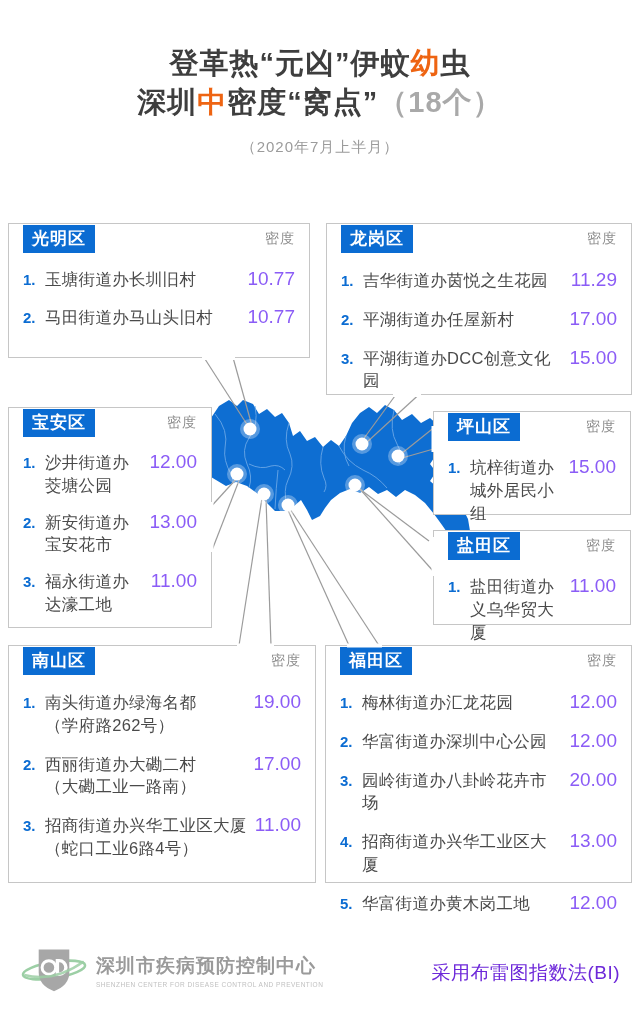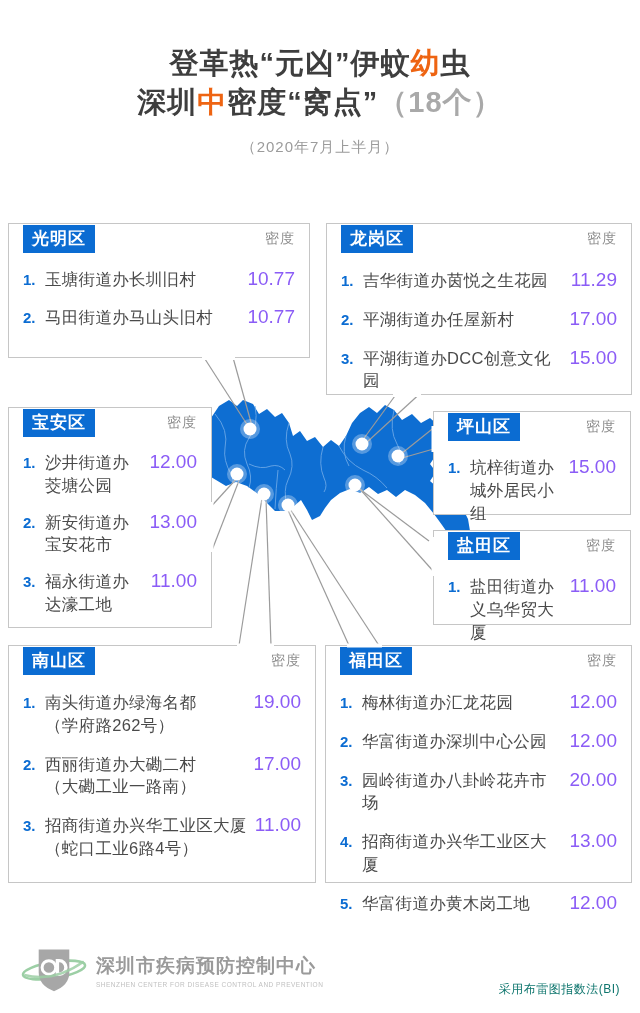--- a/index.html
+++ b/index.html
@@ -40,21 +40,21 @@
   #box-nanshan  {left:8px;top:645px;width:308px;height:238px;}
   #box-nanshan .row{margin-top:16px;}
   #box-futian   {left:325px;top:645px;width:307px;height:238px;}
   #box-futian .row{margin-top:16px;}
 
   
   .footer{top:938px;left:20px;width:600px;height:64px;display:flex;align-items:center;z-index:2;}
   .logo-text{margin-left:8px;}
   .org-cn{font-size:19px;color:#9a9a9a;font-weight:600;letter-spacing:1px;}
   .org-en{font-size:6.5px;color:#c0c0c0;letter-spacing:0.5px;margin-top:2px;}
-  .method{margin-left:auto;font-size:12px;color:#0f766e;letter-spacing:0.5px;align-self:flex-end;margin-bottom:4px;}
+  .method{margin-left:auto;font-size:19px;color:#6d28d9;letter-spacing:0.5px;align-self:flex-end;margin-bottom:16px;}
 </style>
 </head>
 <body>
 
 <div class="abs title-wrap">
   <div class="title-line"><span>登革热“元凶”伊蚊</span><span class="accent">幼</span><span>虫</span></div>
   <div class="title-line"><span>深圳</span><span class="accent">中</span><span>密度“窝点”</span><span class="count">（18个）</span></div>
   <div class="subtitle">（2020年7月上半月）</div>
 </div>
 

